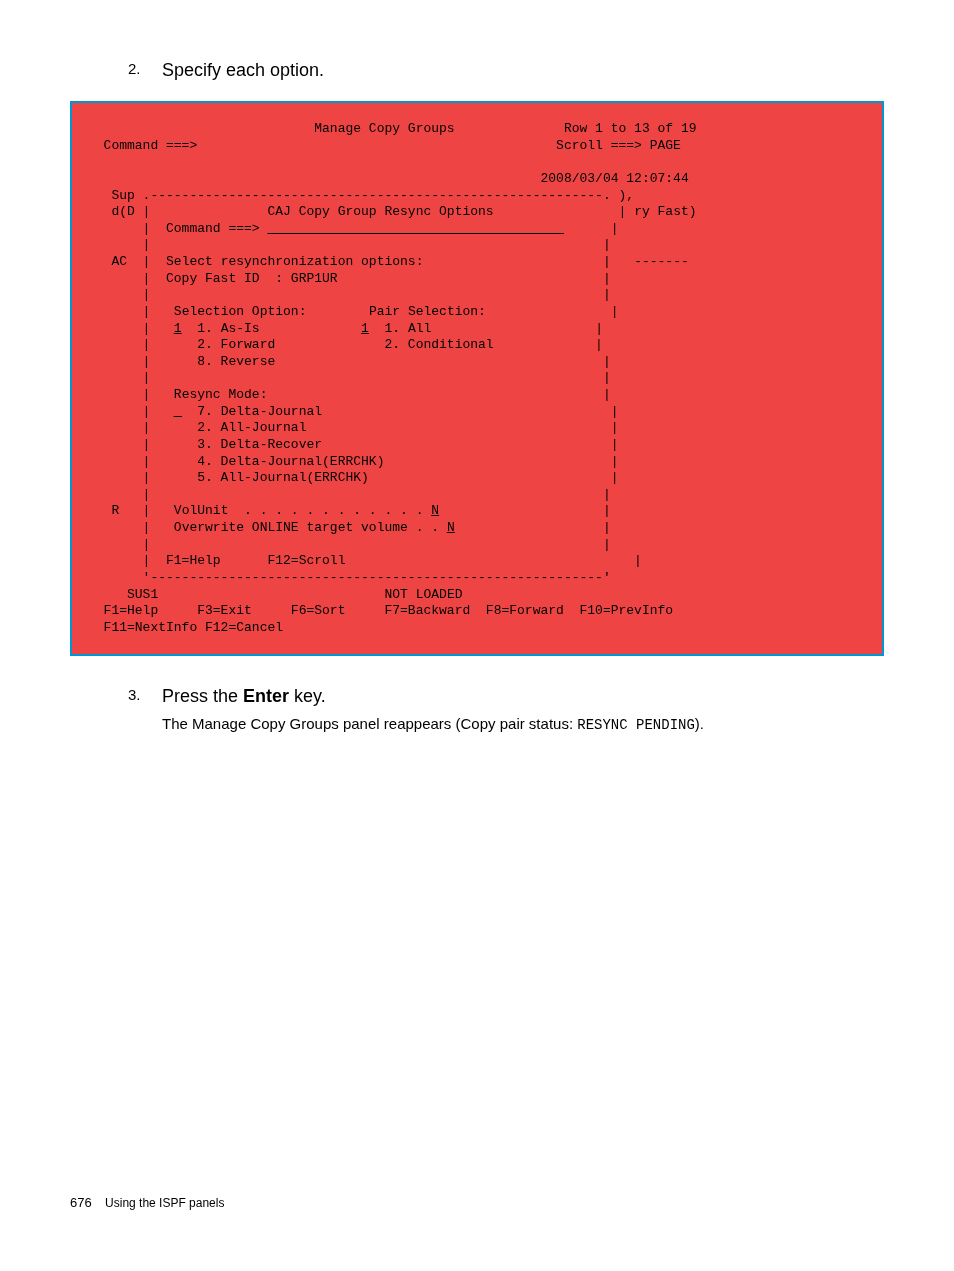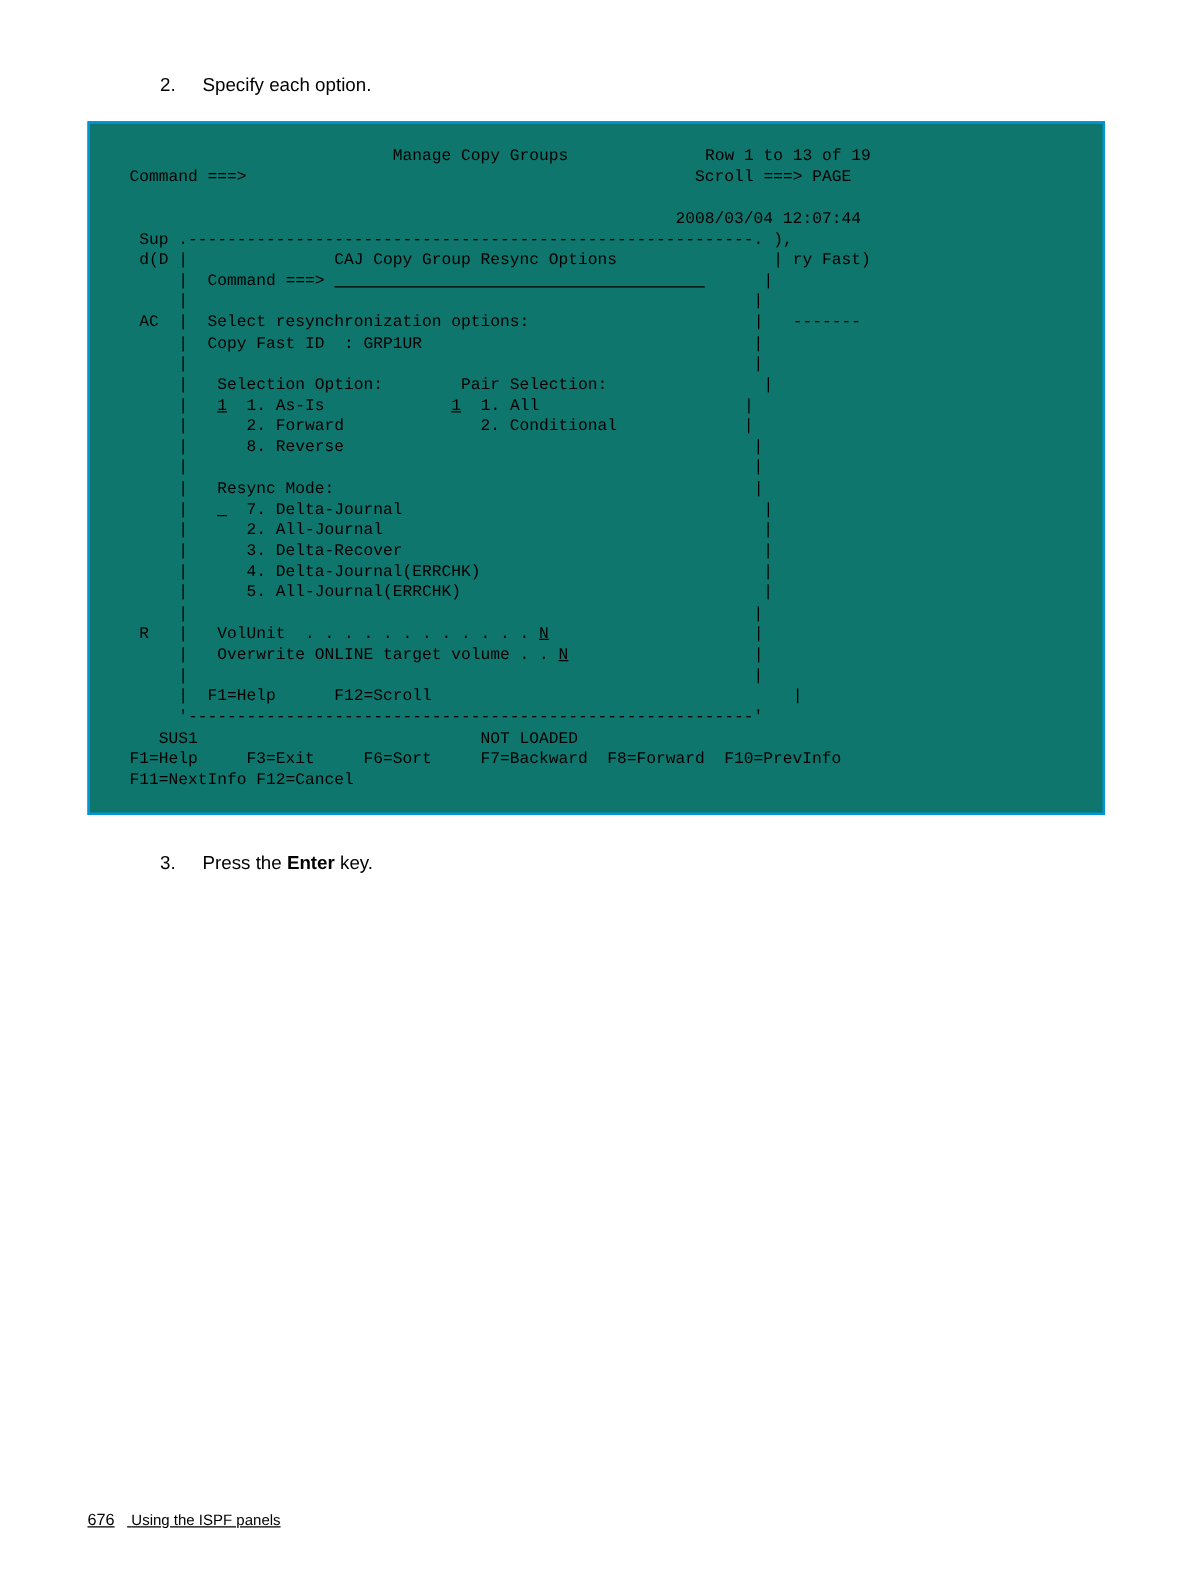--- a/index.html
+++ b/index.html
@@ -9,47 +9,46 @@
       width: 954px;
       height: 1271px;
       position: relative;
       padding: 60px 70px 40px 70px;
       font-size: 15px;
       color: #000;
     }
     .instruction-list { margin-left: 58px; }
     .instruction-item { display: flex; margin-bottom: 20px; }
     .instruction-number { min-width: 34px; font-size: 15px; }
-    .instruction-text { font-size: 15px; }
+    .instruction-text { font-size: 18px; }
     .instruction-result { margin-top: 6px; font-size: 15px; line-height: 1.5; }
     .bold { font-weight: bold; }
     .mono-status { font-family: "Courier New", monospace; font-size: 14px; }
 
     .terminal-box {
       border: 2px solid #0096d6;
-      background: #0f766e;
+      background: #ef4444;
       margin: 15px 0 30px 0;
       padding: 18px 16px 18px 16px;
     }
     .terminal-pre {
       font-family: "Courier New", monospace;
       font-size: 13px;
       line-height: 1.28;
       white-space: pre;
       color: #000;
     }
     .u { text-decoration: underline; }
 
     .page-footer {
       position: absolute;
-      bottom: 48px;
+      bottom: 61px;
       left: 70px;
       font-size: 12px;
       color: #000;
-      text-decoration: underline;
     }
     .page-number { font-size: 13px; margin-right: 10px; }
   </style>
 </head>
 <body>
 
 <div class="instruction-list">
   <div class="instruction-item">
     <span class="instruction-number">2.</span>
     <span class="instruction-text">Specify each option.</span>
@@ -89,19 +88,20 @@
 <span>  F1=Help     F3=Exit     F6=Sort     F7=Backward  F8=Forward  F10=PrevInfo</span>
 <span>  F11=NextInfo F12=Cancel</span></pre>
 </div>
 
 <div class="instruction-list">
   <div class="instruction-item" style="display:block;">
     <div style="display:flex;">
       <span class="instruction-number">3.</span>
       <span class="instruction-text"><span>Press the </span><span class="bold">Enter</span><span> key.</span></span>
     </div>
+    <div class="instruction-result" style="margin-left:34px;"><span>The Manage Copy Groups panel reappears (Copy pair status: </span><span class="mono-status">RESYNC PENDING</span><span>).</span></div>
   </div>
 </div>
 
 <div class="page-footer">
   <span class="page-number">676</span>
   <span>Using the ISPF panels</span>
 </div>
 
 </body></html>

